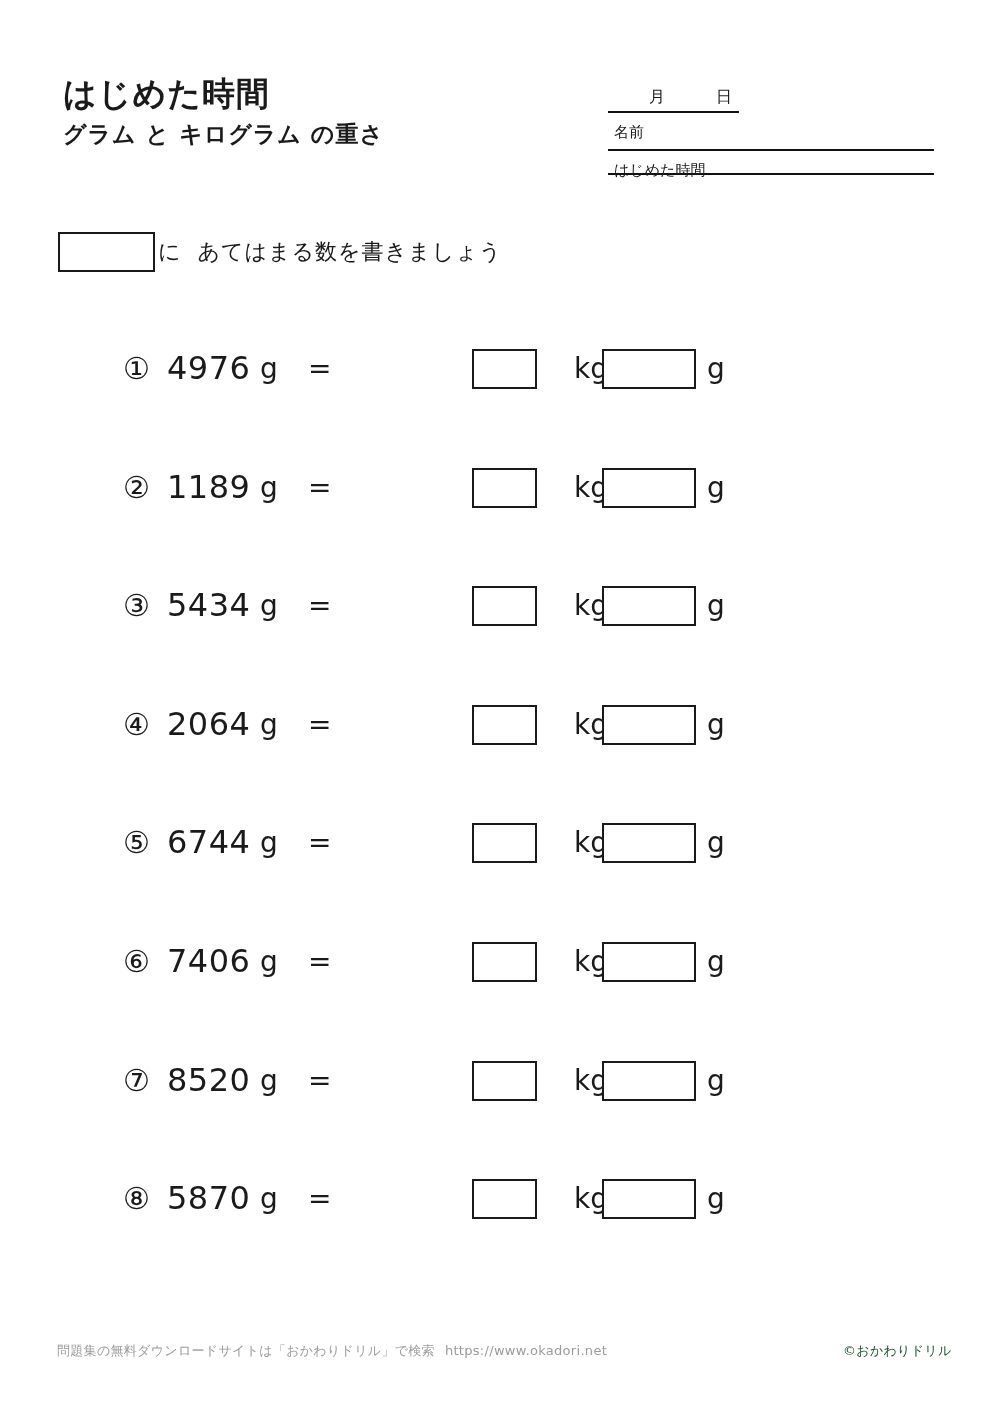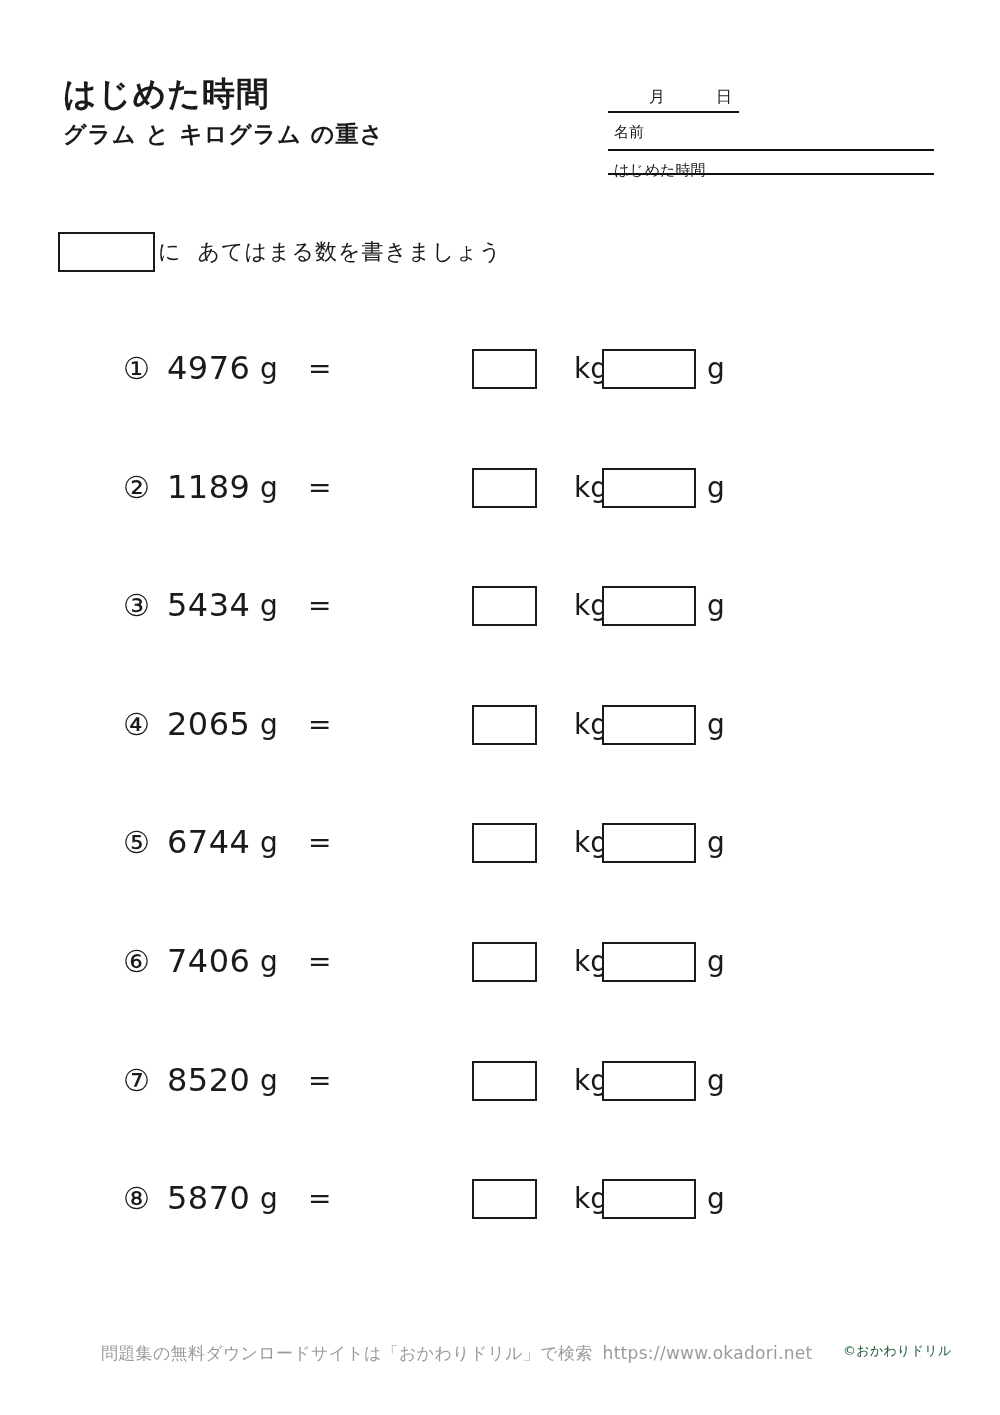--- a/index.html
+++ b/index.html
@@ -73,21 +73,21 @@
   .prob-row .box {
     position:absolute; top:50%; transform:translateY(-50%);
     border:2px solid #1a1a1a; background:#ffffff; height:40px;
   }
   .prob-row .box-kg { left:349px; width:65px; }
   .prob-row .box-g  { left:479px; width:94px; }
 
   
   .footer-left {
     position:absolute; left:57px; top:1342px;
-    font-size:17px; color:#9b9b9b; letter-spacing:0.3px;margin-left:44px;
+    font-size:13px; color:#9b9b9b; letter-spacing:0.3px;
   }
   .footer-left .url { margin-left:10px; }
   .footer-right {
     position:absolute; left:843px; top:1342px;
     font-size:13px; color:#14532d; letter-spacing:0.3px;
   }
 </style>
 </head>
 <body>
 
@@ -145,21 +145,21 @@
     <span class="g1">g</span>
     <span class="eq">=</span>
     <span class="box box-kg"></span>
     <span class="kgu">kg</span>
     <span class="box box-g"></span>
     <span class="g2">g</span>
   </div>
 
   <div class="prob-row" style="top:699px">
     <span class="circ">④</span>
-    <span class="val">2065</span>
+    <span class="val">2064</span>
     <span class="g1">g</span>
     <span class="eq">=</span>
     <span class="box box-kg"></span>
     <span class="kgu">kg</span>
     <span class="box box-g"></span>
     <span class="g2">g</span>
   </div>
 
   <div class="prob-row" style="top:817px">
     <span class="circ">⑤</span>

